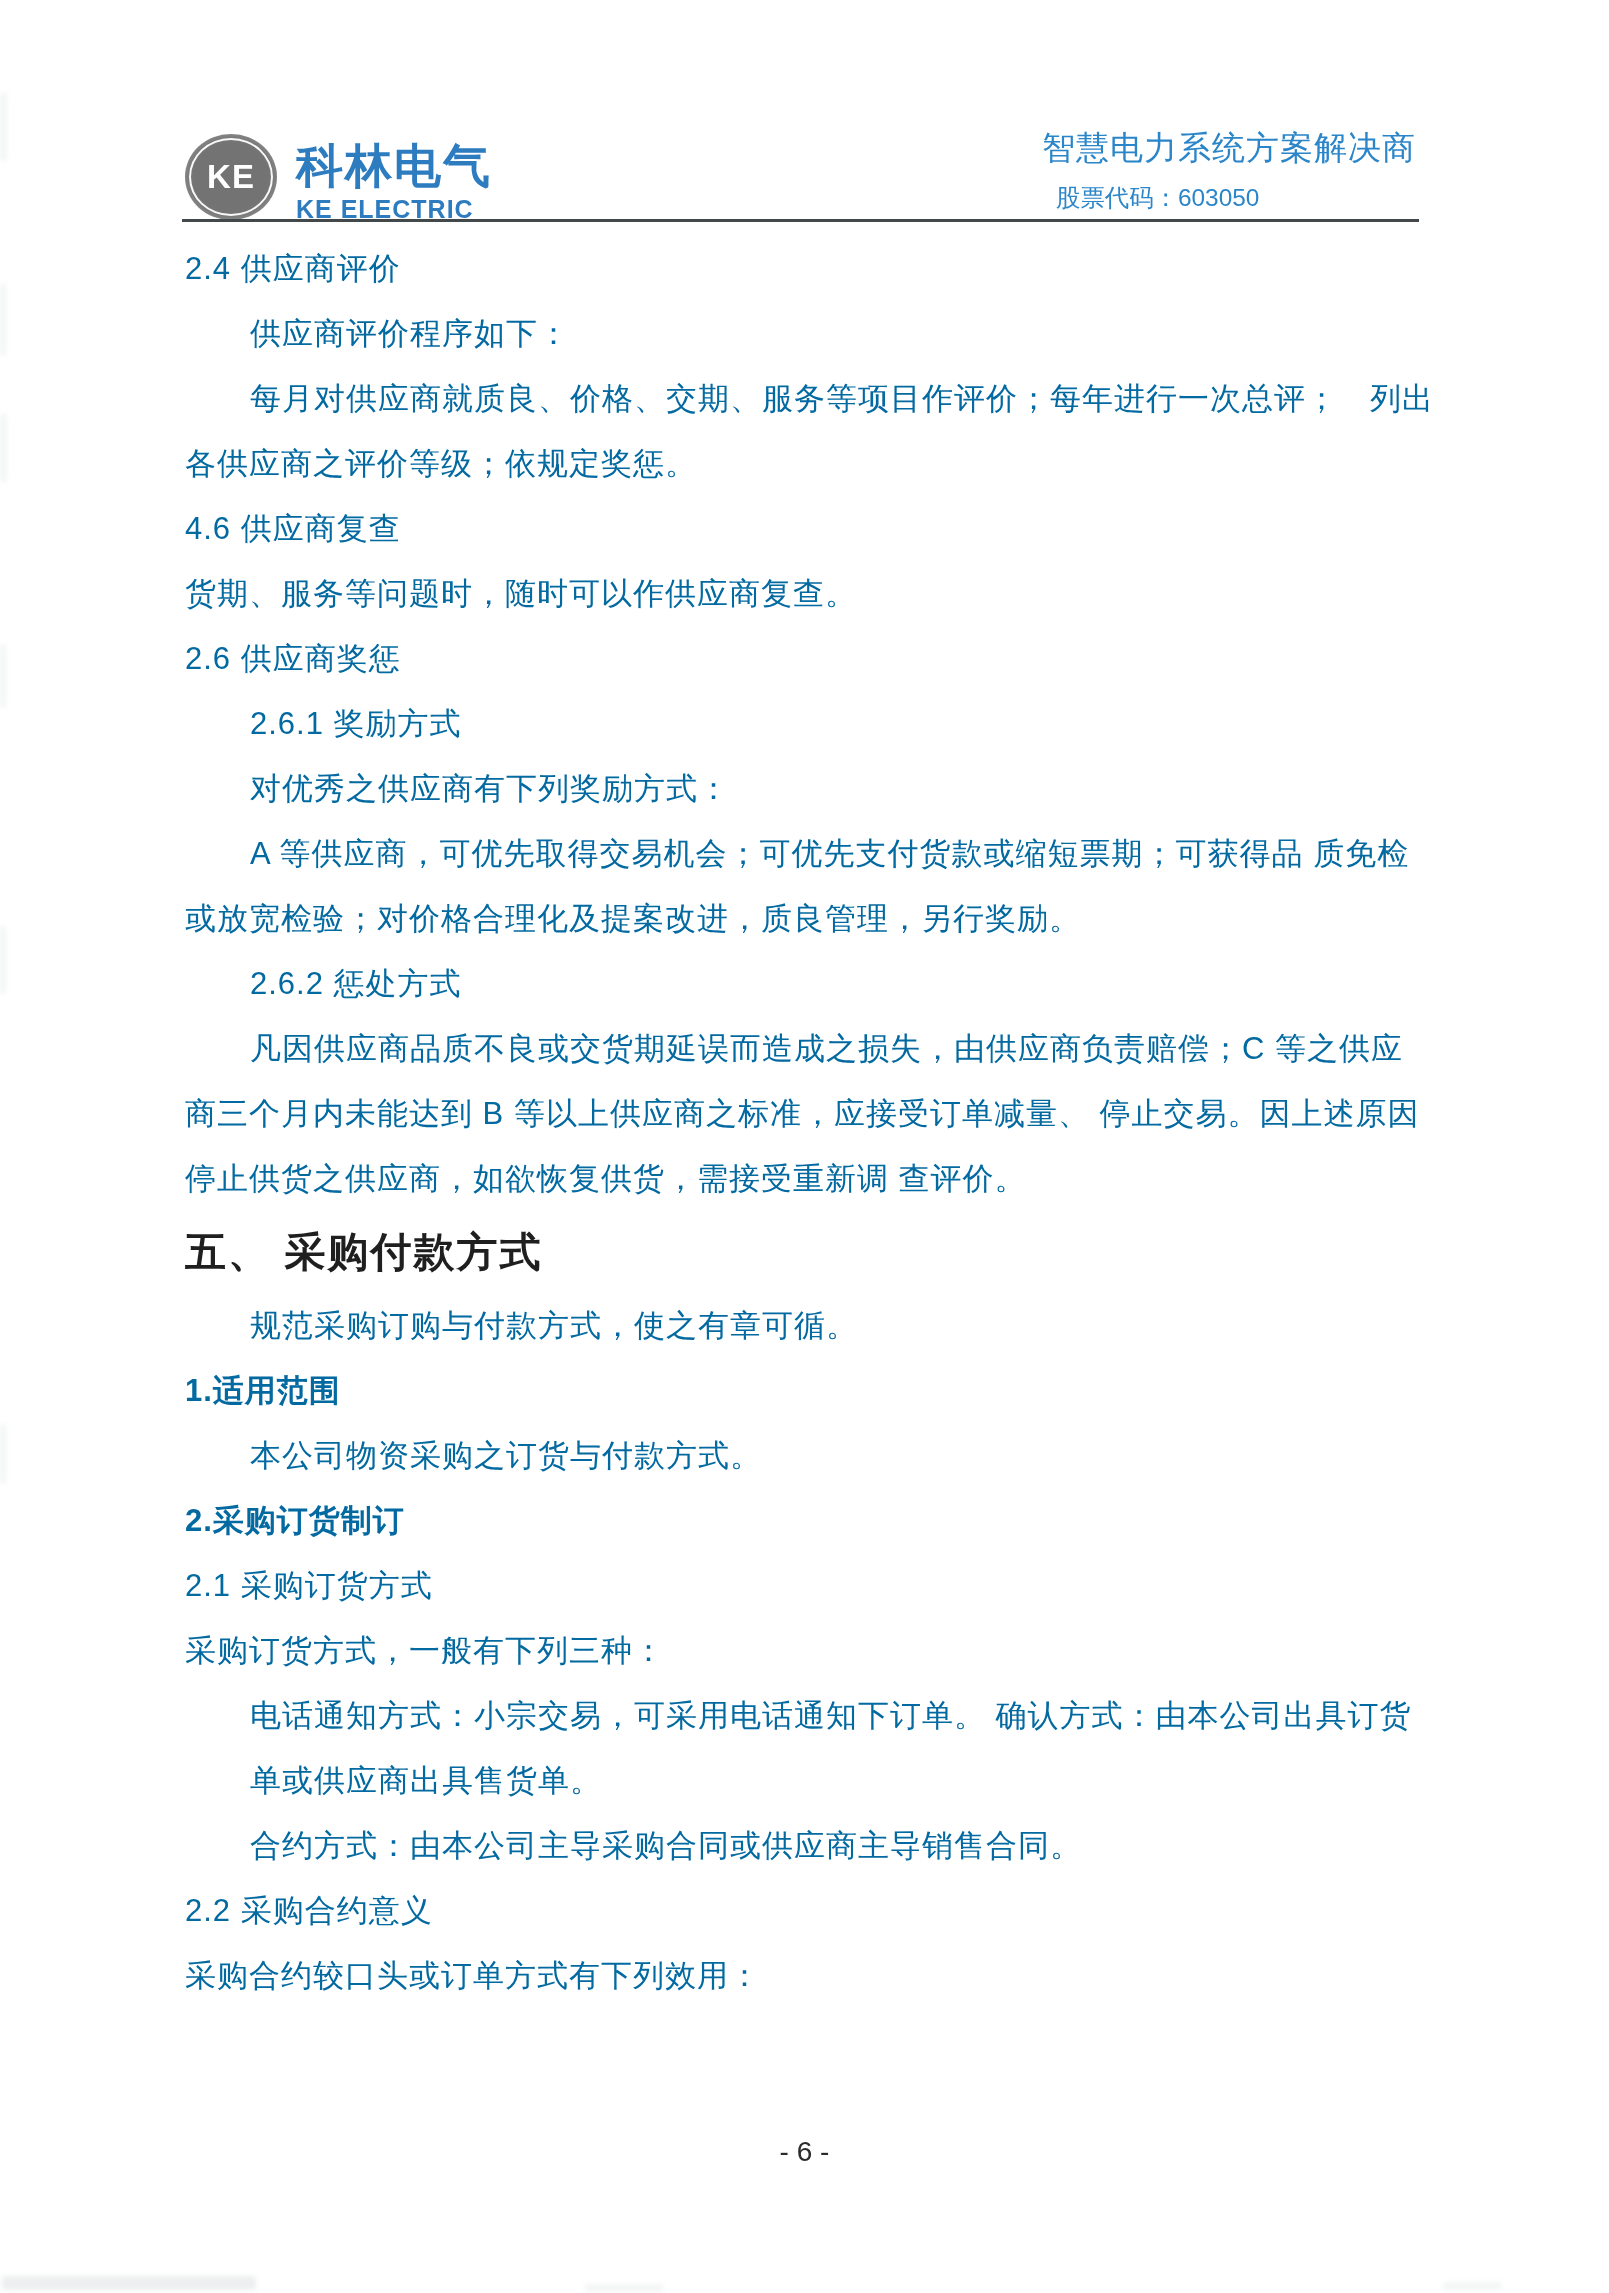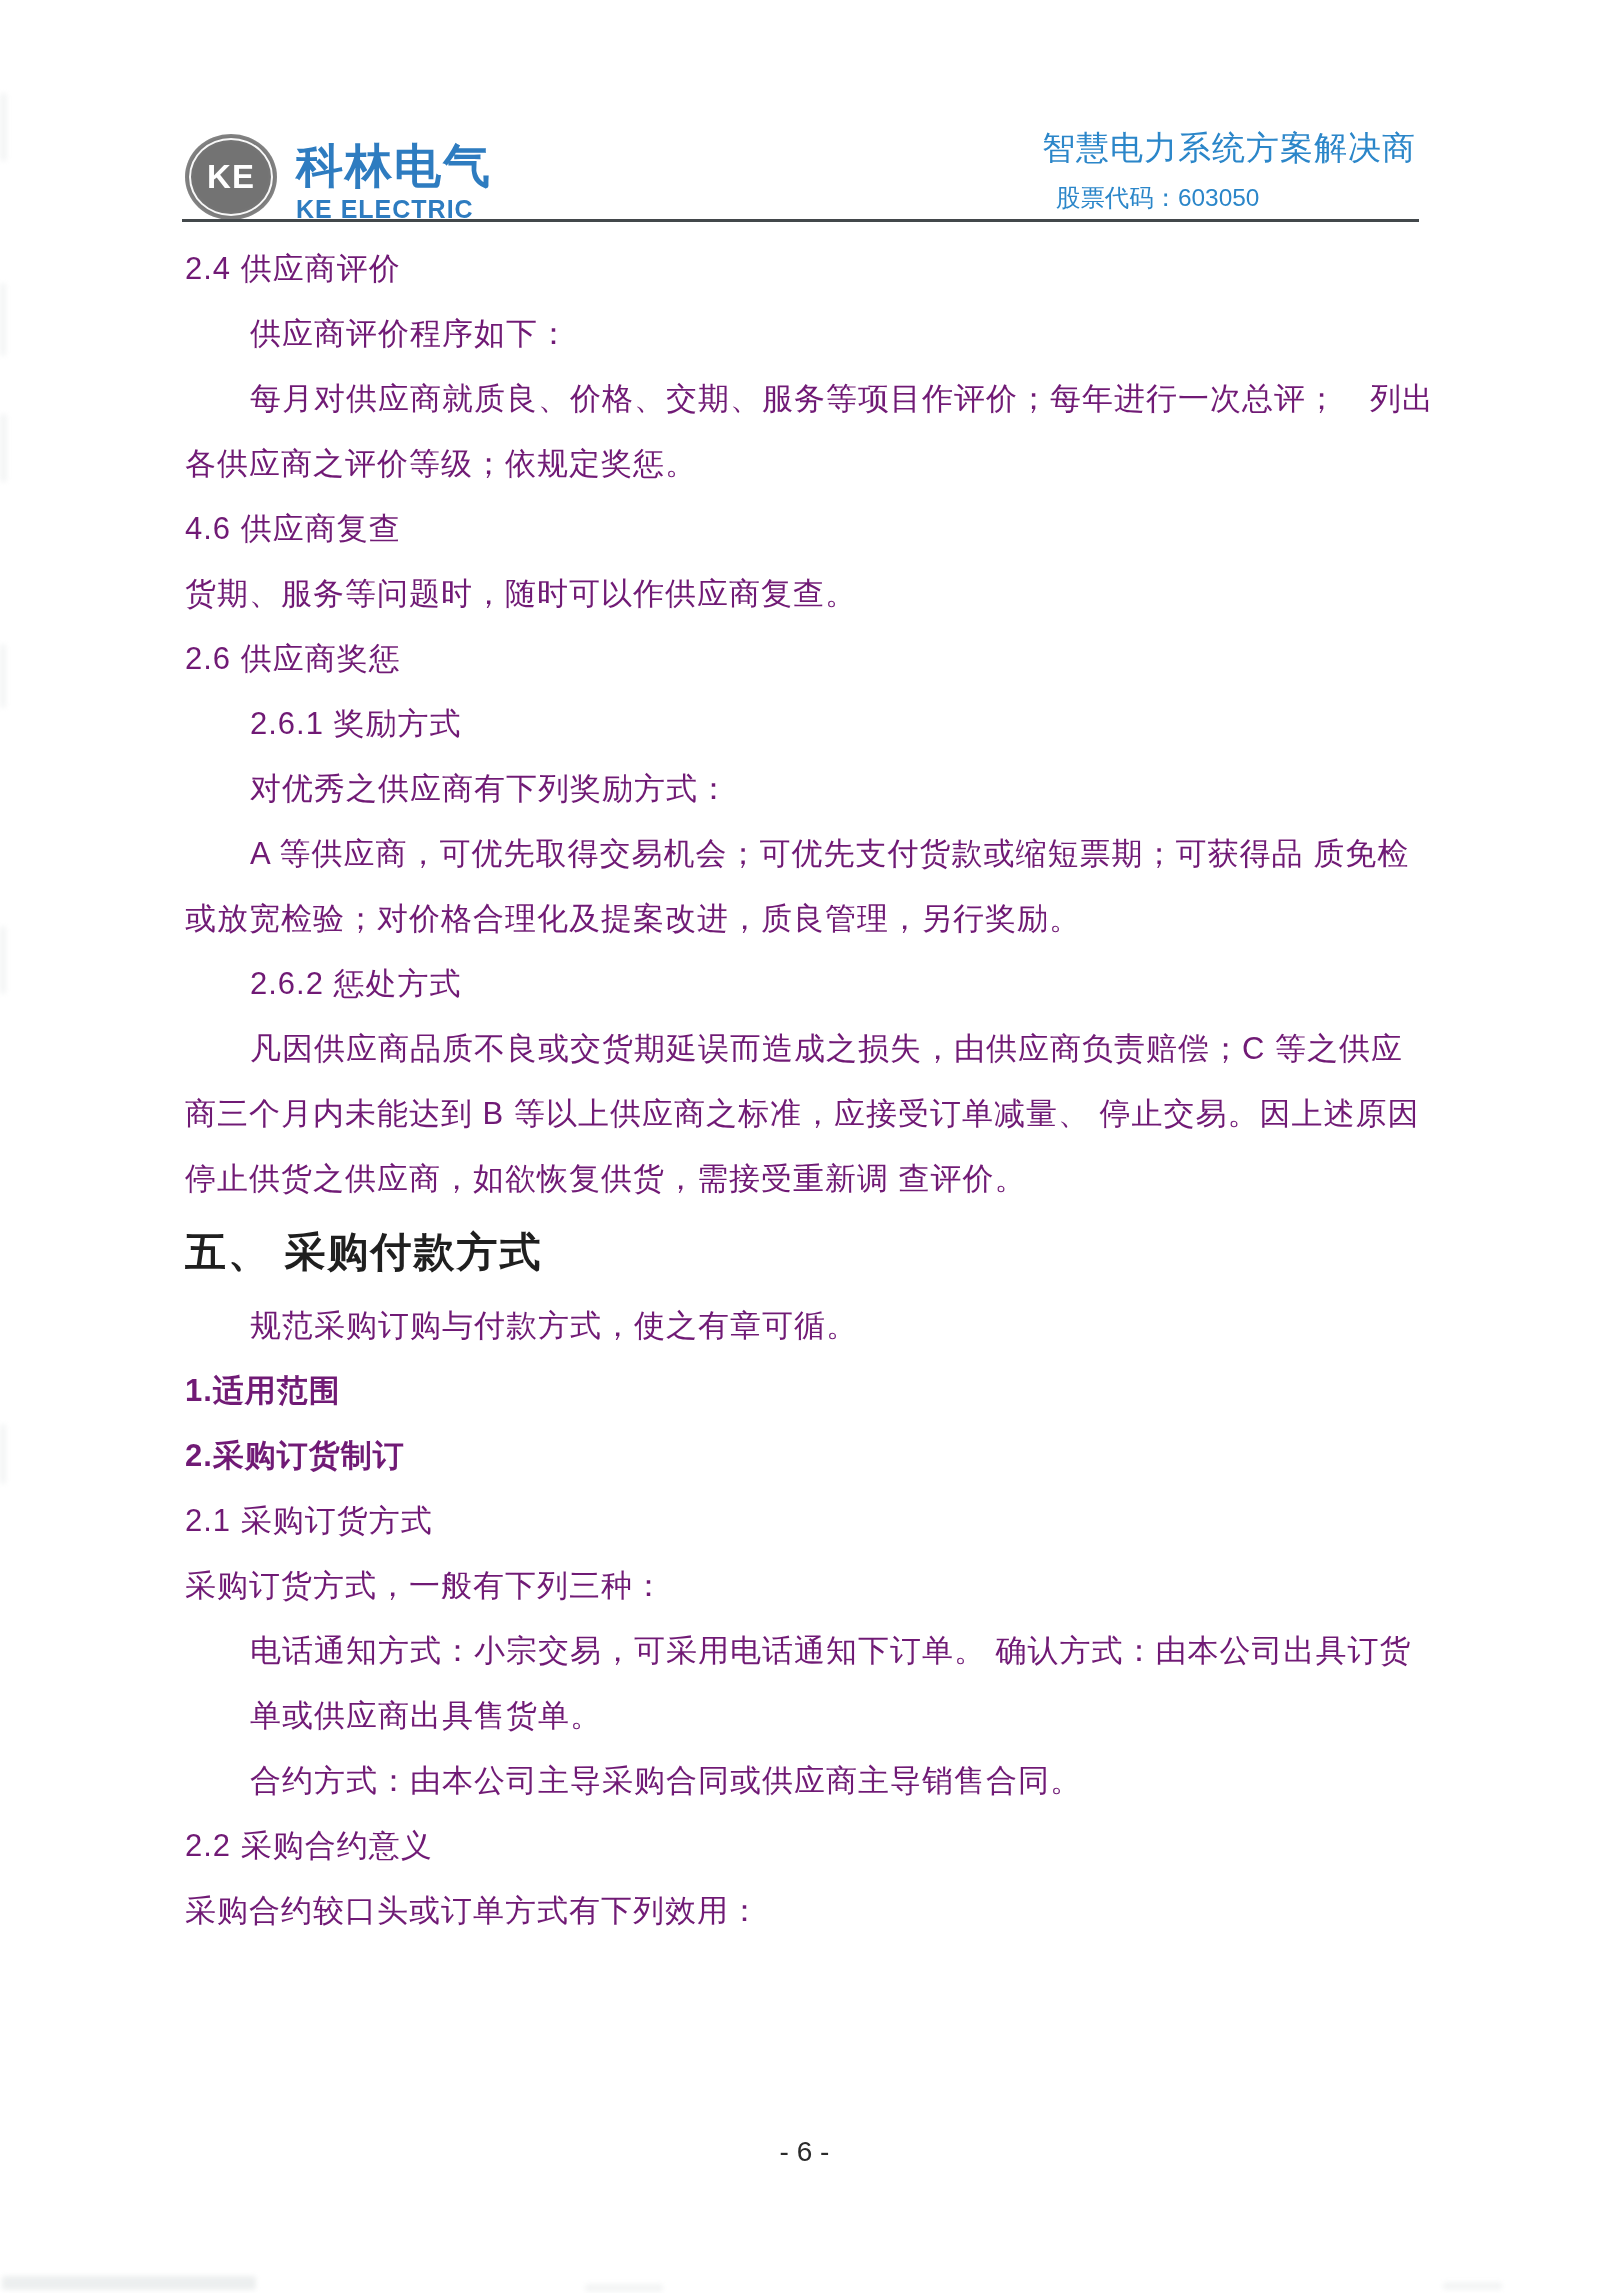--- a/index.html
+++ b/index.html
@@ -64,21 +64,21 @@
 
   
   .doc {
     position: absolute; left: 185px; top: 236px; width: 1248px;
   }
   .line {
     white-space: pre;
     font-size: 31px;
     height: 65px; line-height: 65px;
     letter-spacing: 1px;
-    color: #701a75;
+    color: #0369a1;
   }
   .line.indent { padding-left: 65px; }
   .line.bold   { font-weight: bold; }
   .line.title  {
     font-size: 41px; height: 82px; line-height: 82px;
     font-weight: bold; letter-spacing: 2px; color: #1f1f1f;
   }
 
   
   .page-number {
@@ -133,20 +133,21 @@
     <div class="line indent">对优秀之供应商有下列奖励方式：</div>
     <div class="line indent">A 等供应商，可优先取得交易机会；可优先支付货款或缩短票期；可获得品 质免检</div>
     <div class="line plain">或放宽检验；对价格合理化及提案改进，质良管理，另行奖励。</div>
     <div class="line indent">2.6.2 惩处方式</div>
     <div class="line indent">凡因供应商品质不良或交货期延误而造成之损失，由供应商负责赔偿；C 等之供应</div>
     <div class="line plain">商三个月内未能达到 B 等以上供应商之标准，应接受订单减量、 停止交易。因上述原因</div>
     <div class="line plain">停止供货之供应商，如欲恢复供货，需接受重新调 查评价。</div>
     <div class="line title">五、 采购付款方式</div>
     <div class="line indent">规范采购订购与付款方式，使之有章可循。</div>
     <div class="line bold">1.适用范围</div>
+    <div class="line indent">本公司物资采购之订货与付款方式。</div>
     <div class="line bold">2.采购订货制订</div>
     <div class="line plain">2.1 采购订货方式</div>
     <div class="line plain">采购订货方式，一般有下列三种：</div>
     <div class="line indent">电话通知方式：小宗交易，可采用电话通知下订单。 确认方式：由本公司出具订货</div>
     <div class="line indent">单或供应商出具售货单。</div>
     <div class="line indent">合约方式：由本公司主导采购合同或供应商主导销售合同。</div>
     <div class="line plain">2.2 采购合约意义</div>
     <div class="line plain">采购合约较口头或订单方式有下列效用：</div>
   </div>
 

